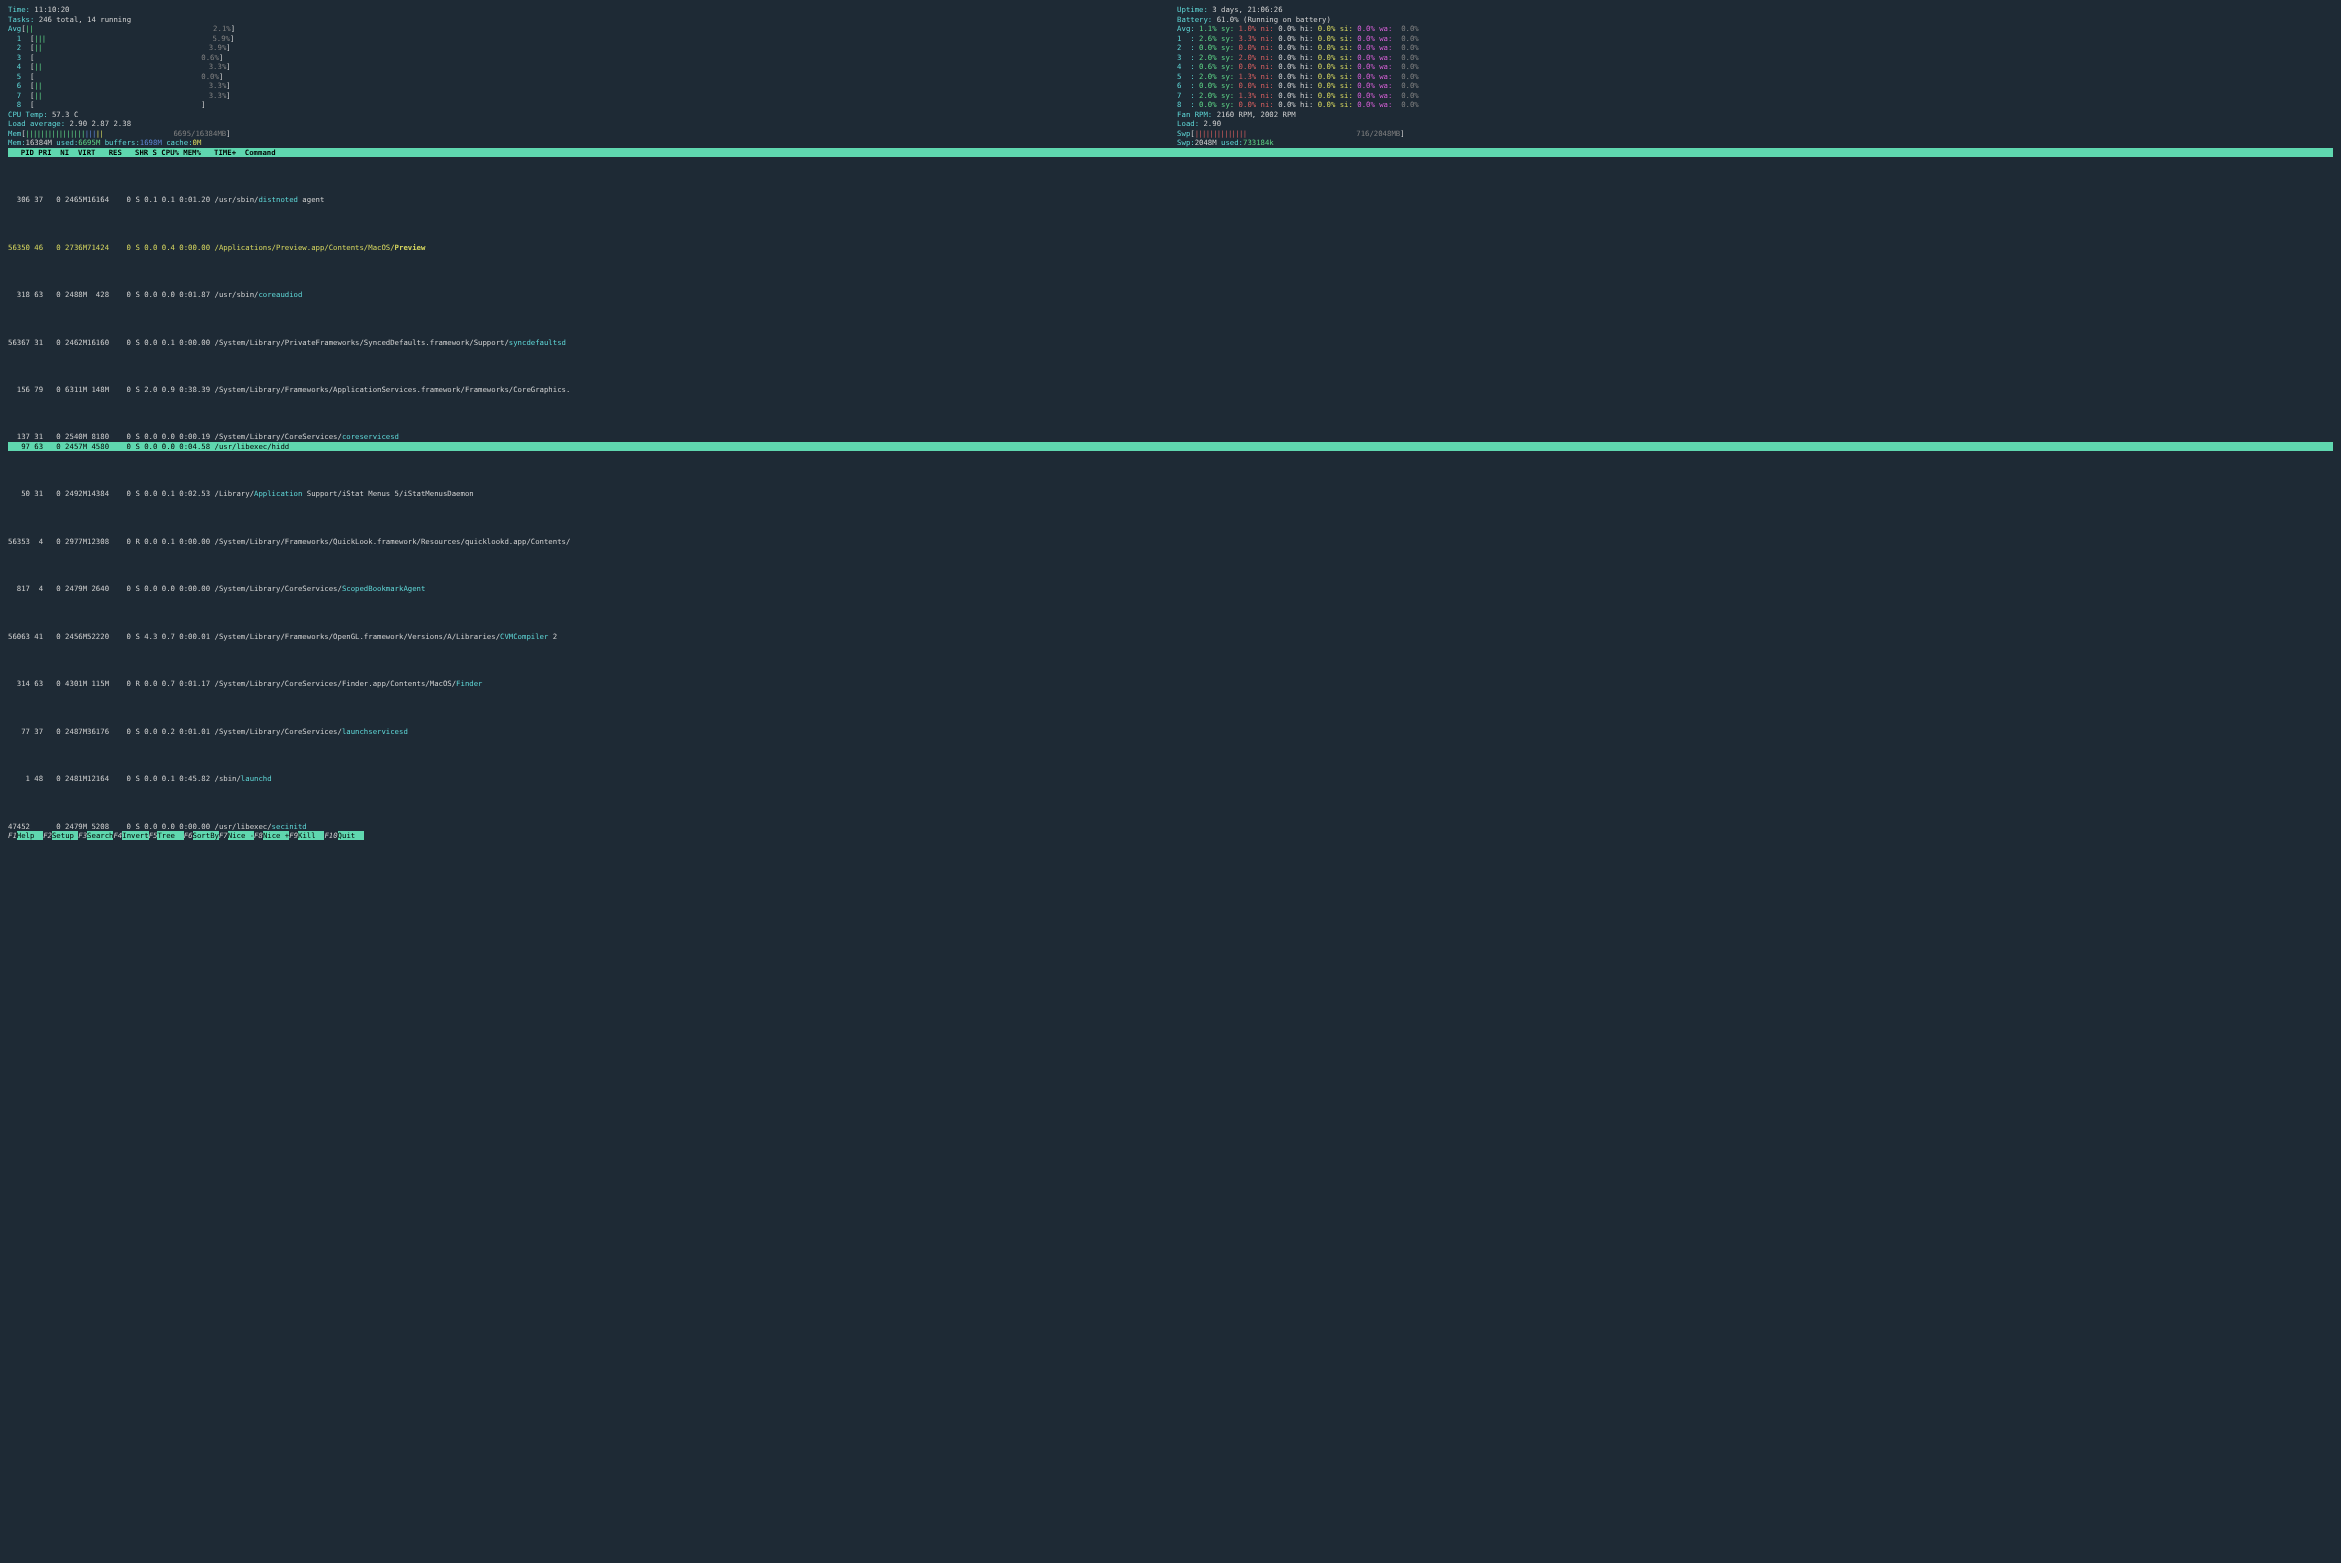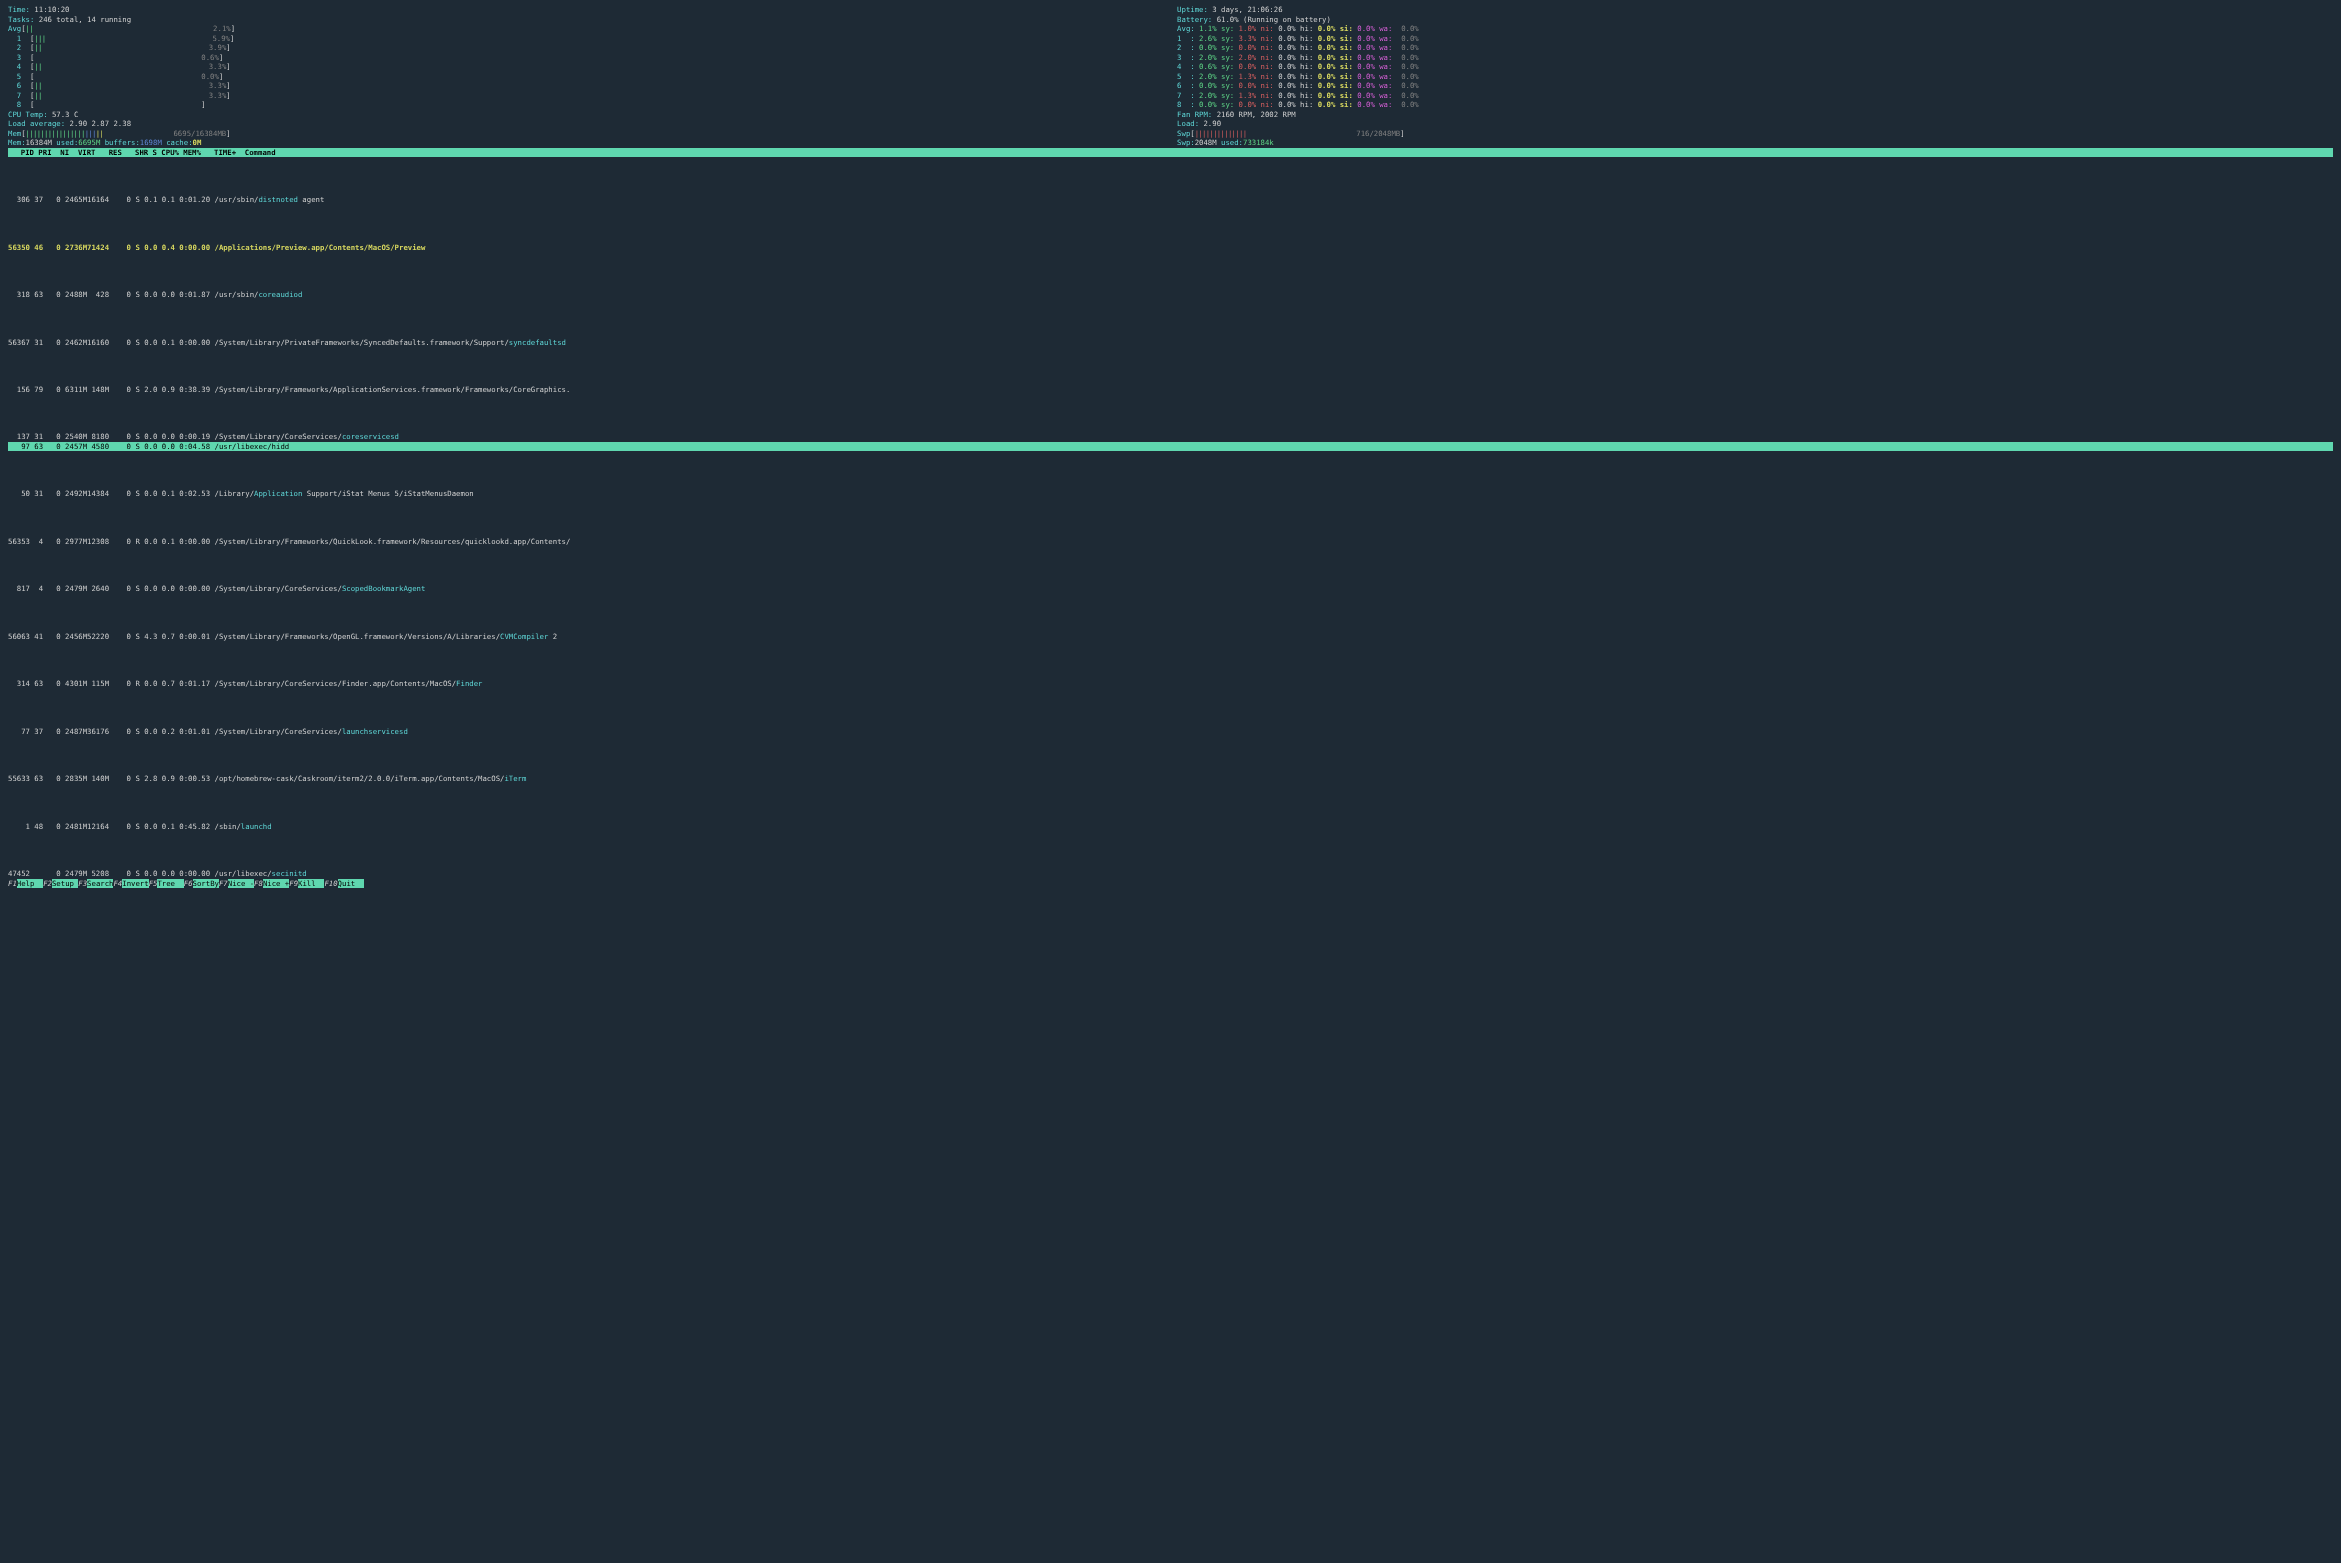--- a/index.html
+++ b/index.html
@@ -20,21 +20,21 @@
   .header-row {
     display: flex;
     justify-content: space-between;
     gap: 13.2px;
   }
   .left-col, .right-col {
     flex: 1;
   }
   .cyan { color: #5fd7d7; }
   .green { color: #5fd787; }
-  .yellow { color: #d7d75f; font-weight: bold; }
+  .yellow { color: #d7d75f; }
   .red { color: #d75f5f; }
   .blue { color: #5f87d7; }
   .magenta { color: #d75fd7; }
   .white { color: #d0d0d0; }
   .grey { color: #808080; }
   .bold { font-weight: bold; }
   .bar-char { letter-spacing: -0.7px; }
   .bar-g { color: #5fd787; }
   .bar-y { color: #d7d75f; }
   .bar-r { color: #d75f5f; }
@@ -127,21 +127,20 @@
       <div class="process-row"><span class="white">56367 31   0 2462M16160    0 S 0.0 0.1 0:00.00 </span><span class="white">/System/Library/PrivateFrameworks/SyncedDefaults.framework/Support/</span><span class="cyan">syncdefaultsd</span><span class="white"></span></div>
       <div class="process-row"><span class="white">  156 79   0 6311M 148M    0 S 2.0 0.9 0:38.39 </span><span class="white">/System/Library/Frameworks/ApplicationServices.framework/Frameworks/CoreGraphics.</span><span class="cyan"></span><span class="white"></span></div>
       <div class="process-row"><span class="white">  137 31   0 2540M 8180    0 S 0.0 0.0 0:00.19 </span><span class="white">/System/Library/CoreServices/</span><span class="cyan">coreservicesd</span><span class="white"></span></div>
       <div class="selected-row"><span class="white">   97 63   0 2457M 4580    0 S 0.0 0.0 0:04.58 </span><span class="white">/usr/libexec/</span><span class="cyan">hidd</span><span class="white"></span></div>
       <div class="process-row"><span class="white">   50 31   0 2492M14384    0 S 0.0 0.1 0:02.53 </span><span class="white">/Library/</span><span class="cyan">Application</span><span class="white"> Support/iStat Menus 5/iStatMenusDaemon</span></div>
       <div class="process-row"><span class="white">56353  4   0 2977M12308    0 R 0.0 0.1 0:00.00 </span><span class="white">/System/Library/Frameworks/QuickLook.framework/Resources/quicklookd.app/Contents/</span><span class="cyan"></span><span class="white"></span></div>
       <div class="process-row"><span class="white">  817  4   0 2479M 2640    0 S 0.0 0.0 0:00.00 </span><span class="white">/System/Library/CoreServices/</span><span class="cyan">ScopedBookmarkAgent</span><span class="white"></span></div>
       <div class="process-row"><span class="white">56063 41   0 2456M52220    0 S 4.3 0.7 0:00.01 </span><span class="white">/System/Library/Frameworks/OpenGL.framework/Versions/A/Libraries/</span><span class="cyan">CVMCompiler</span><span class="white"> 2</span></div>
       <div class="process-row"><span class="white">  314 63   0 4301M 115M    0 R 0.0 0.7 0:01.17 </span><span class="white">/System/Library/CoreServices/Finder.app/Contents/MacOS/</span><span class="cyan">Finder</span><span class="white"></span></div>
       <div class="process-row"><span class="white">   77 37   0 2487M36176    0 S 0.0 0.2 0:01.01 </span><span class="white">/System/Library/CoreServices/</span><span class="cyan">launchservicesd</span><span class="white"></span></div>
-      <div class="process-row"><span class="white">55633 63   0 2835M 140M    0 S 2.8 0.9 0:00.53 </span><span class="white">/opt/homebrew-cask/Caskroom/iterm2/2.0.0/iTerm.app/Contents/MacOS/</span><span class="cyan">iTerm</span><span class="white"></span></div>
       <div class="process-row"><span class="white">    1 48   0 2481M12164    0 S 0.0 0.1 0:45.82 </span><span class="white">/sbin/</span><span class="cyan">launchd</span><span class="white"></span></div>
       <div class="process-row"><span class="white">47452      0 2479M 5208    0 S 0.0 0.0 0:00.00 </span><span class="white">/usr/libexec/</span><span class="cyan">secinitd</span><span class="white"></span></div>
     </div>
 
   <div id="footer-row"><span class="footer-key">F1</span><span class="footer-bar">Help  </span><span class="footer-key">F2</span><span class="footer-bar">Setup </span><span class="footer-key">F3</span><span class="footer-bar">Search</span><span class="footer-key">F4</span><span class="footer-bar">Invert</span><span class="footer-key">F5</span><span class="footer-bar">Tree  </span><span class="footer-key">F6</span><span class="footer-bar">SortBy</span><span class="footer-key">F7</span><span class="footer-bar">Nice -</span><span class="footer-key">F8</span><span class="footer-bar">Nice +</span><span class="footer-key">F9</span><span class="footer-bar">Kill  </span><span class="footer-key">F10</span><span class="footer-bar">Quit  </span></div>
 
 </div>
 
 
 </body></html>

